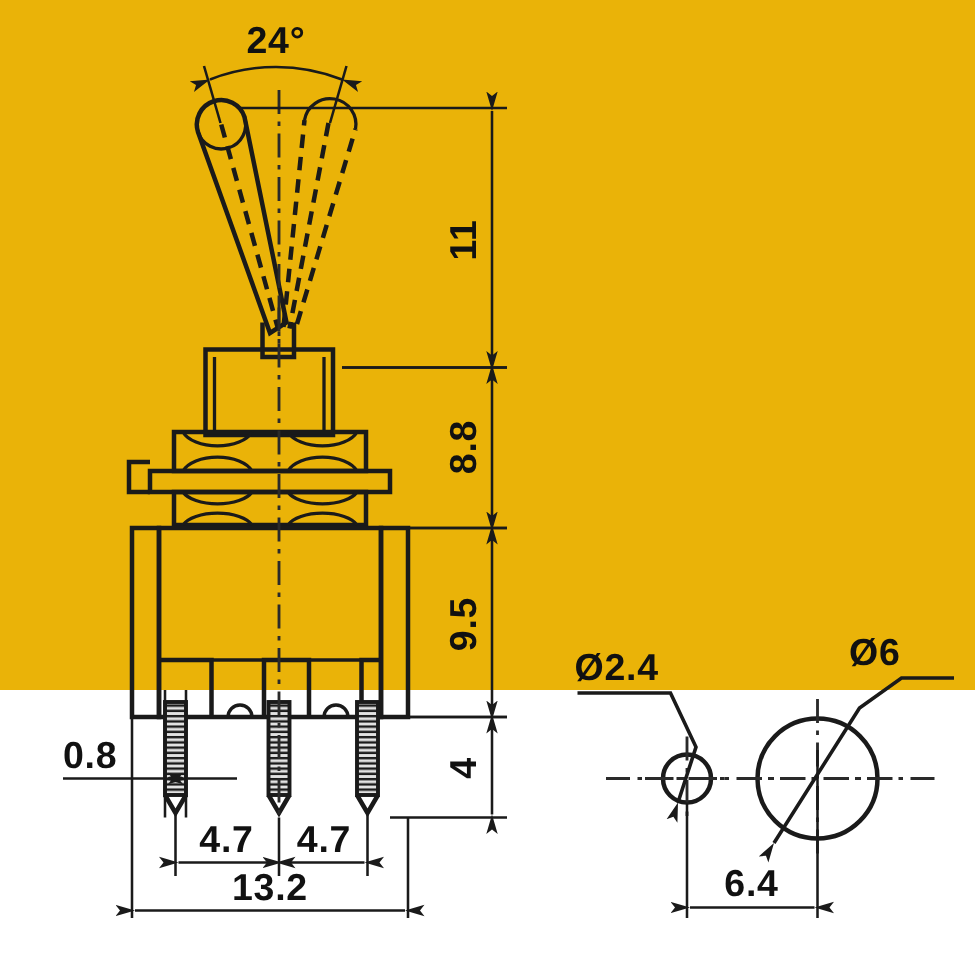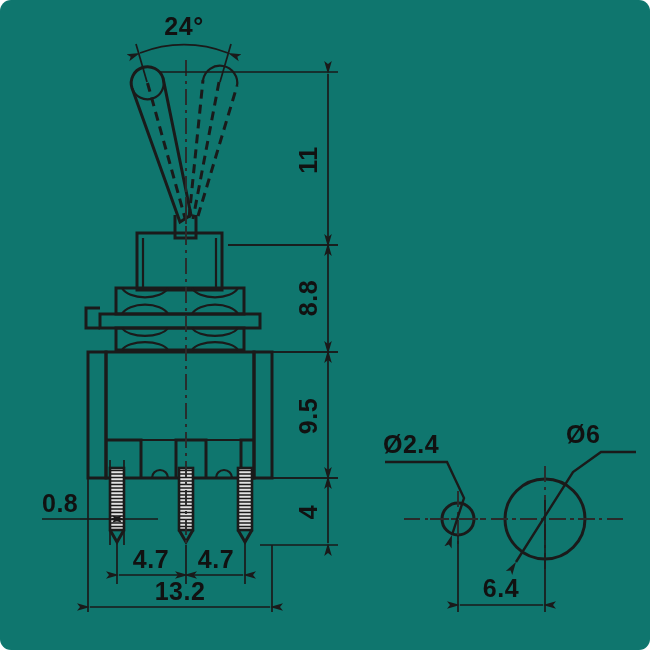--- a/index.html
+++ b/index.html
@@ -9,23 +9,22 @@
   }
   body {
     width: 650px;
     height: 650px;
     overflow: hidden;
     font-family: "Liberation Sans", sans-serif;
   }
   #drawing-root {
     position: relative;
     width: 650px;
-    height: 650px;
-    background: #0f766e;
-    border-radius: 11px;
+    height: 460px;
+    background: #eab308;
   }
   svg#drawing {
     display: block;
     width: 650px;
     height: 650px;
   }
   .outline {
     fill: none;
     stroke: #1a1a1a;
     stroke-width: 3;

